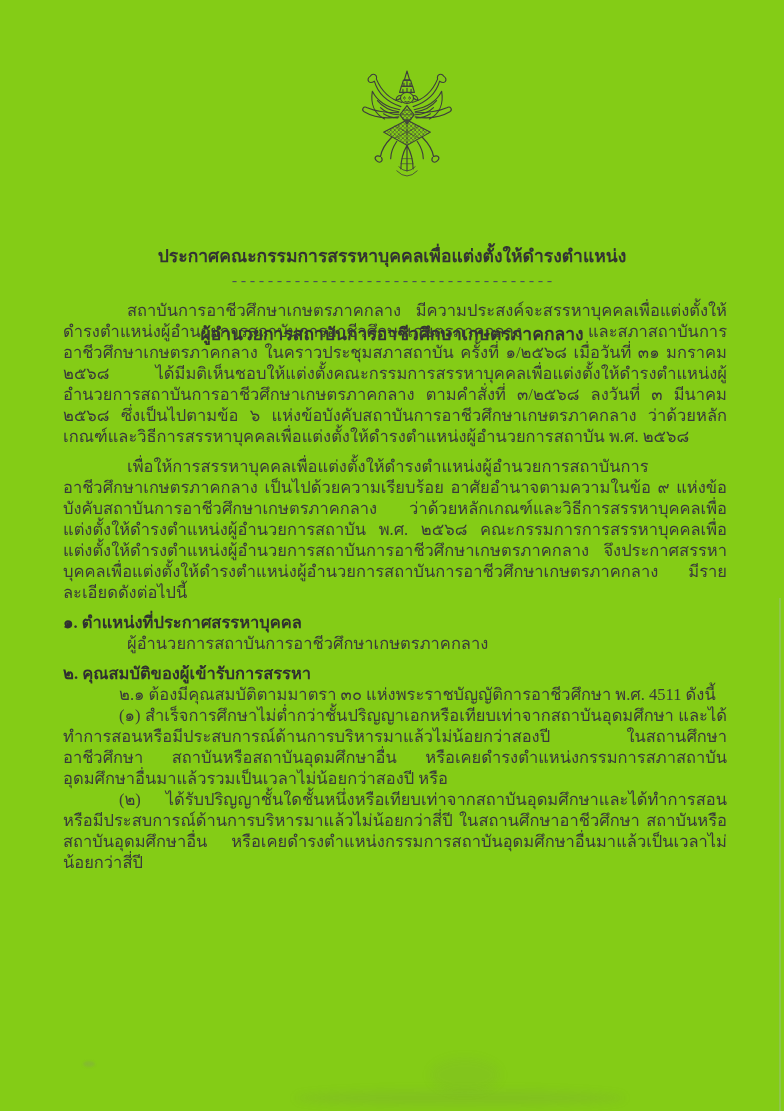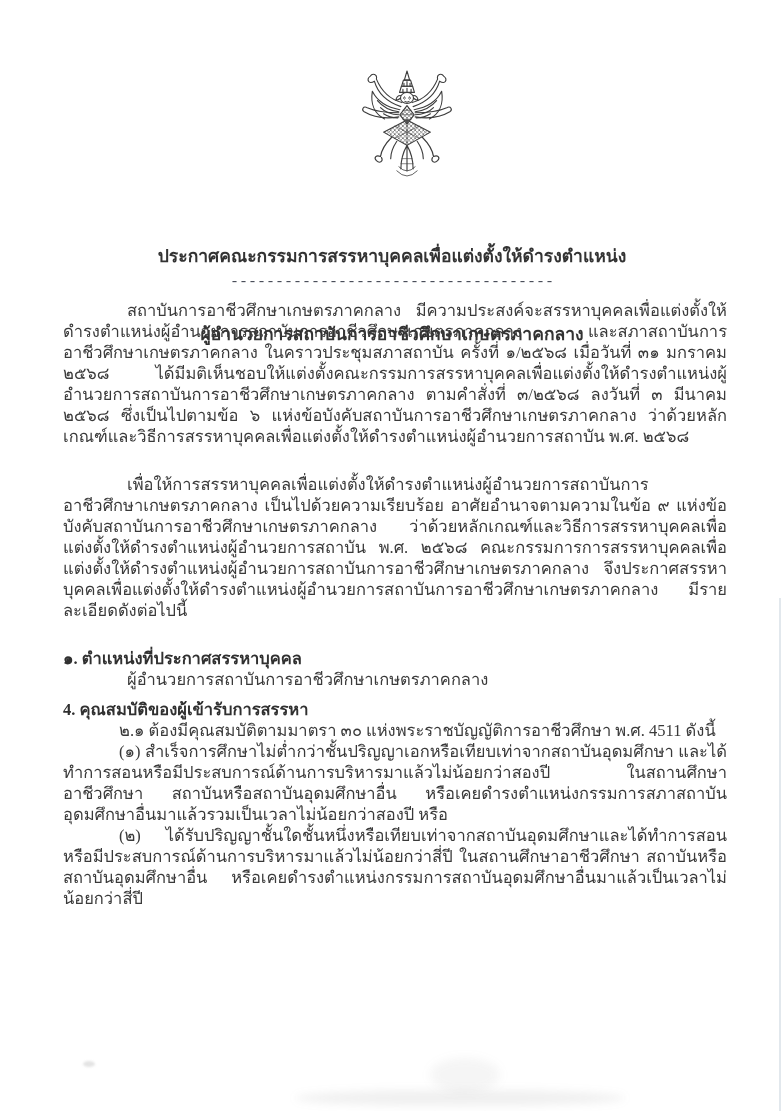--- a/index.html
+++ b/index.html
@@ -1,21 +1,21 @@
 <!DOCTYPE html>
 <html lang="th"><head>
 <meta charset="utf-8">
 <style>
   html, body { margin: 0; padding: 0; background: #e8e8e8; }
   .page {
     position: relative;
     width: 784px;
     height: 1111px;
     margin: 0 auto;
-    background: #ffffff;
+    background: #84cc16;
     overflow: hidden;
     font-family: "Liberation Serif", serif;
     color: #3a3a3a;
   }
   
   .emblem {
     position: absolute;
     top: 68px;
     left: 354px;
     width: 106px;
@@ -53,21 +53,21 @@
     position: absolute;
     top: 300px;
     left: 63px;
     width: 664px;
     font-size: 16.5px;
     line-height: 21px;
     text-align: justify;
     overflow-wrap: break-word;
   }
   .para { margin: 0 0 0 0; text-indent: 64px; }
-  .para + .para { margin-top: 27px; }
+  .para + .para { margin-top: 9px; }
   .section-heading {
     font-weight: bold;
     color: #303030;
     margin-top: 9px;
     text-indent: 0;
   }
   .section-content { text-indent: 64px; margin: 0; }
   .sub-item { text-indent: 56px; margin: 0; }
 
   
@@ -158,21 +158,21 @@
 
   <div class="separator">------------------------------------</div>
 
   <div class="doc-body">
     <p class="para">สถาบันการอาชีวศึกษาเกษตรภาคกลาง มีความประสงค์จะสรรหาบุคคลเพื่อแต่งตั้งให้ดำรงตำแหน่งผู้อำนวยการสถาบันการอาชีวศึกษาเกษตรภาคกลาง และสภาสถาบันการอาชีวศึกษาเกษตรภาคกลาง ในคราวประชุมสภาสถาบัน ครั้งที่ ๑/๒๕๖๘ เมื่อวันที่ ๓๑ มกราคม ๒๕๖๘ ได้มีมติเห็นชอบให้แต่งตั้งคณะกรรมการสรรหาบุคคลเพื่อแต่งตั้งให้ดำรงตำแหน่งผู้อำนวยการสถาบันการอาชีวศึกษาเกษตรภาคกลาง ตามคำสั่งที่ ๓/๒๕๖๘ ลงวันที่ ๓ มีนาคม ๒๕๖๘ ซึ่งเป็นไปตามข้อ ๖ แห่งข้อบังคับสถาบันการอาชีวศึกษาเกษตรภาคกลาง ว่าด้วยหลักเกณฑ์และวิธีการสรรหาบุคคลเพื่อแต่งตั้งให้ดำรงตำแหน่งผู้อำนวยการสถาบัน พ.ศ. ๒๕๖๘</p>
     <p class="para">เพื่อให้การสรรหาบุคคลเพื่อแต่งตั้งให้ดำรงตำแหน่งผู้อำนวยการสถาบันการอาชีวศึกษาเกษตรภาคกลาง เป็นไปด้วยความเรียบร้อย อาศัยอำนาจตามความในข้อ ๙ แห่งข้อบังคับสถาบันการอาชีวศึกษาเกษตรภาคกลาง ว่าด้วยหลักเกณฑ์และวิธีการสรรหาบุคคลเพื่อแต่งตั้งให้ดำรงตำแหน่งผู้อำนวยการสถาบัน พ.ศ. ๒๕๖๘ คณะกรรมการการสรรหาบุคคลเพื่อแต่งตั้งให้ดำรงตำแหน่งผู้อำนวยการสถาบันการอาชีวศึกษาเกษตรภาคกลาง จึงประกาศสรรหาบุคคลเพื่อแต่งตั้งให้ดำรงตำแหน่งผู้อำนวยการสถาบันการอาชีวศึกษาเกษตรภาคกลาง มีรายละเอียดดังต่อไปนี้</p>
 
     <p class="para section-heading">๑. ตำแหน่งที่ประกาศสรรหาบุคคล</p>
     <p class="section-content">ผู้อำนวยการสถาบันการอาชีวศึกษาเกษตรภาคกลาง</p>
 
-    <p class="para section-heading">4. คุณสมบัติของผู้เข้ารับการสรรหา</p>
+    <p class="para section-heading">๒. คุณสมบัติของผู้เข้ารับการสรรหา</p>
     <p class="sub-item">๒.๑ ต้องมีคุณสมบัติตามมาตรา ๓๐ แห่งพระราชบัญญัติการอาชีวศึกษา พ.ศ. 4511 ดังนี้</p>
     <p class="sub-item">(๑) สำเร็จการศึกษาไม่ต่ำกว่าชั้นปริญญาเอกหรือเทียบเท่าจากสถาบันอุดมศึกษา และได้ทำการสอนหรือมีประสบการณ์ด้านการบริหารมาแล้วไม่น้อยกว่าสองปี ในสถานศึกษาอาชีวศึกษา สถาบันหรือสถาบันอุดมศึกษาอื่น หรือเคยดำรงตำแหน่งกรรมการสภาสถาบันอุดมศึกษาอื่นมาแล้วรวมเป็นเวลาไม่น้อยกว่าสองปี หรือ</p>
     <p class="sub-item">(๒) ได้รับปริญญาชั้นใดชั้นหนึ่งหรือเทียบเท่าจากสถาบันอุดมศึกษาและได้ทำการสอนหรือมีประสบการณ์ด้านการบริหารมาแล้วไม่น้อยกว่าสี่ปี ในสถานศึกษาอาชีวศึกษา สถาบันหรือสถาบันอุดมศึกษาอื่น หรือเคยดำรงตำแหน่งกรรมการสถาบันอุดมศึกษาอื่นมาแล้วเป็นเวลาไม่น้อยกว่าสี่ปี</p>
   </div>
 
   <div class="scan-edge-line"></div>
   <div class="bleed-smudge-1"></div>
   <div class="bleed-smudge-2"></div>
   <div class="bleed-dot"></div>
 

